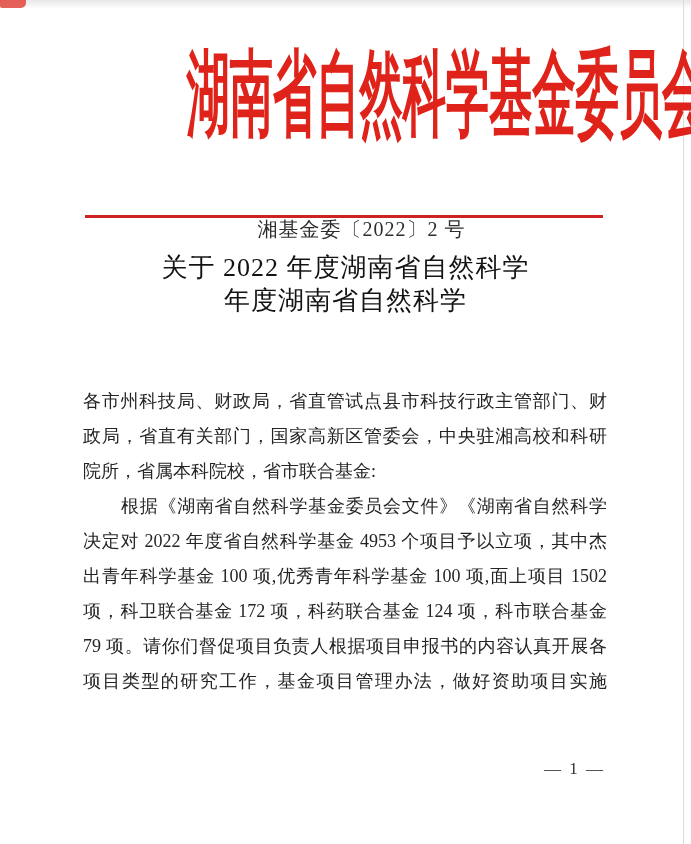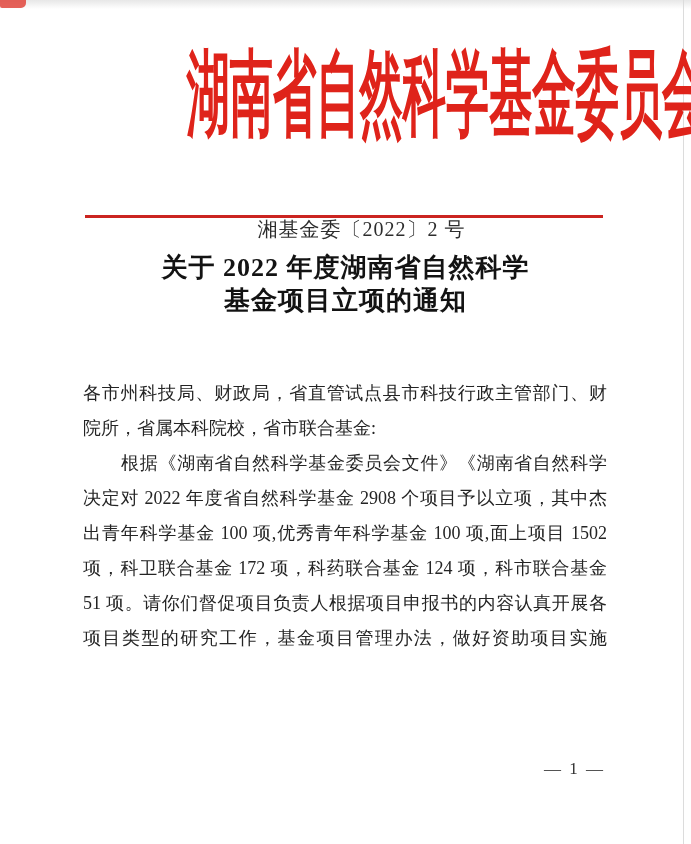--- a/index.html
+++ b/index.html
@@ -34,25 +34,25 @@
   .doc-number{
     position:absolute;top:176px;left:16px;width:691px;
     text-align:center;font-size:20px;color:#2d2d2d;letter-spacing:1px;margin-top:40px;
   }
   .red-rule{
     position:absolute;top:215px;left:85px;width:518px;height:3px;
     background:var(--rule-red);
   }
   .notice-title{
     position:absolute;top:251px;left:0;width:691px;
-    text-align:center;font-weight:bold;color:#131313;
+    text-align:center;font-weight:normal;color:#131313;
     font-size:26px;line-height:33px;letter-spacing:1px;
   }
   .body-text{
-    position:absolute;top:376px;left:83px;width:524px;
+    position:absolute;top:384px;left:83px;width:524px;
     font-size:18px;color:var(--ink);
   }
   .body-text .line{
     height:35px;line-height:35px;overflow:hidden;
   }
   .body-text .line.full{
     text-align:justify;text-align-last:justify;
   }
   .body-text .line.indent{ text-indent:38px; }
   .page-number{
@@ -70,29 +70,30 @@
   <div class="red-smudge"></div>
 
   <div class="letterhead">湖南省自然科学基金委员会文件</div>
 
   <div class="doc-number">湘基金委〔2022〕2 号</div>
 
   <div class="red-rule"></div>
 
   <div class="notice-title">
     <div>关于 2022 年度湖南省自然科学</div>
-    <div>基金项目立项的通知</div>
+    <div>年度湖南省自然科学</div>
   </div>
 
   <div class="body-text">
       <div class="line full">各市州科技局、财政局，省直管试点县市科技行政主管部门、财</div>
+      <div class="line full">政局，省直有关部门，国家高新区管委会，中央驻湘高校和科研</div>
       <div class="line">院所，省属本科院校，省市联合基金:</div>
       <div class="line full indent">根据《湖南省自然科学基金委员会文件》《湖南省自然科学</div>
-      <div class="line full">决定对 2022 年度省自然科学基金 2908 个项目予以立项，其中杰</div>
+      <div class="line full">决定对 2022 年度省自然科学基金 4953 个项目予以立项，其中杰</div>
       <div class="line full">出青年科学基金 100 项,优秀青年科学基金 100 项,面上项目 1502</div>
       <div class="line full">项，科卫联合基金 172 项，科药联合基金 124 项，科市联合基金</div>
-      <div class="line full">51 项。请你们督促项目负责人根据项目申报书的内容认真开展各</div>
+      <div class="line full">79 项。请你们督促项目负责人根据项目申报书的内容认真开展各</div>
       <div class="line full">项目类型的研究工作，基金项目管理办法，做好资助项目实施</div>
     </div>
 
   <div class="page-number">— 1 —</div>
 
 </div>
 
 </body></html>

